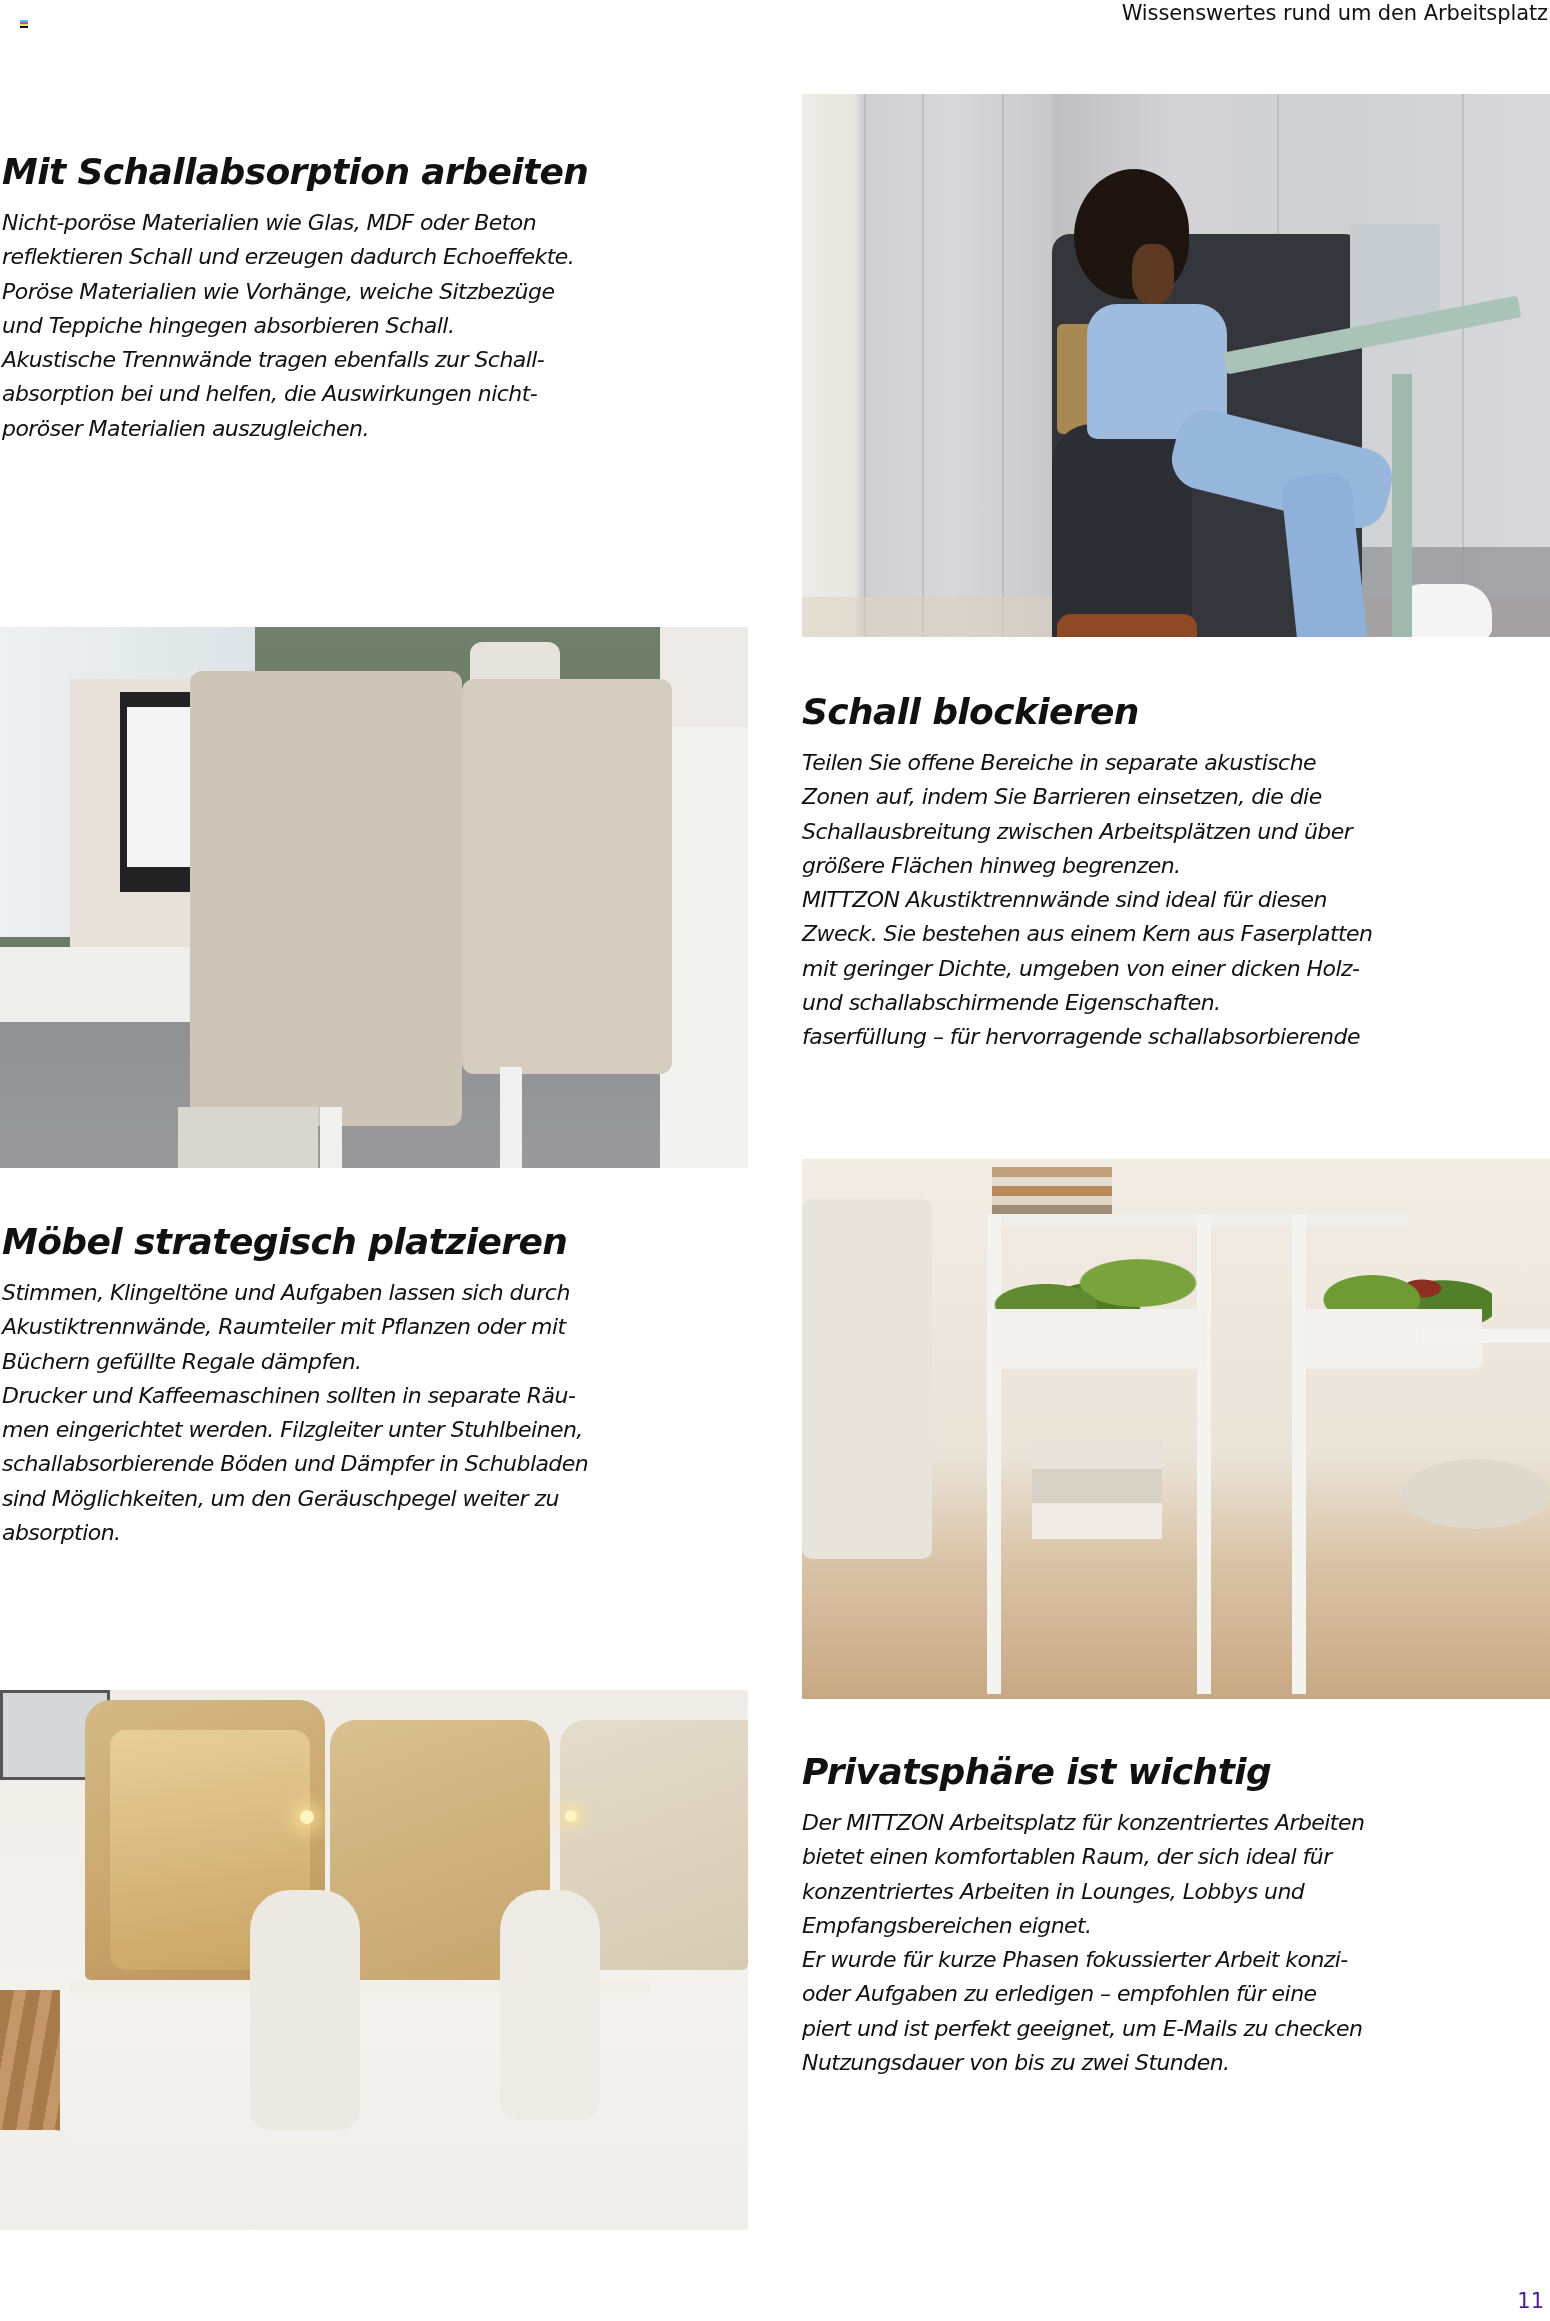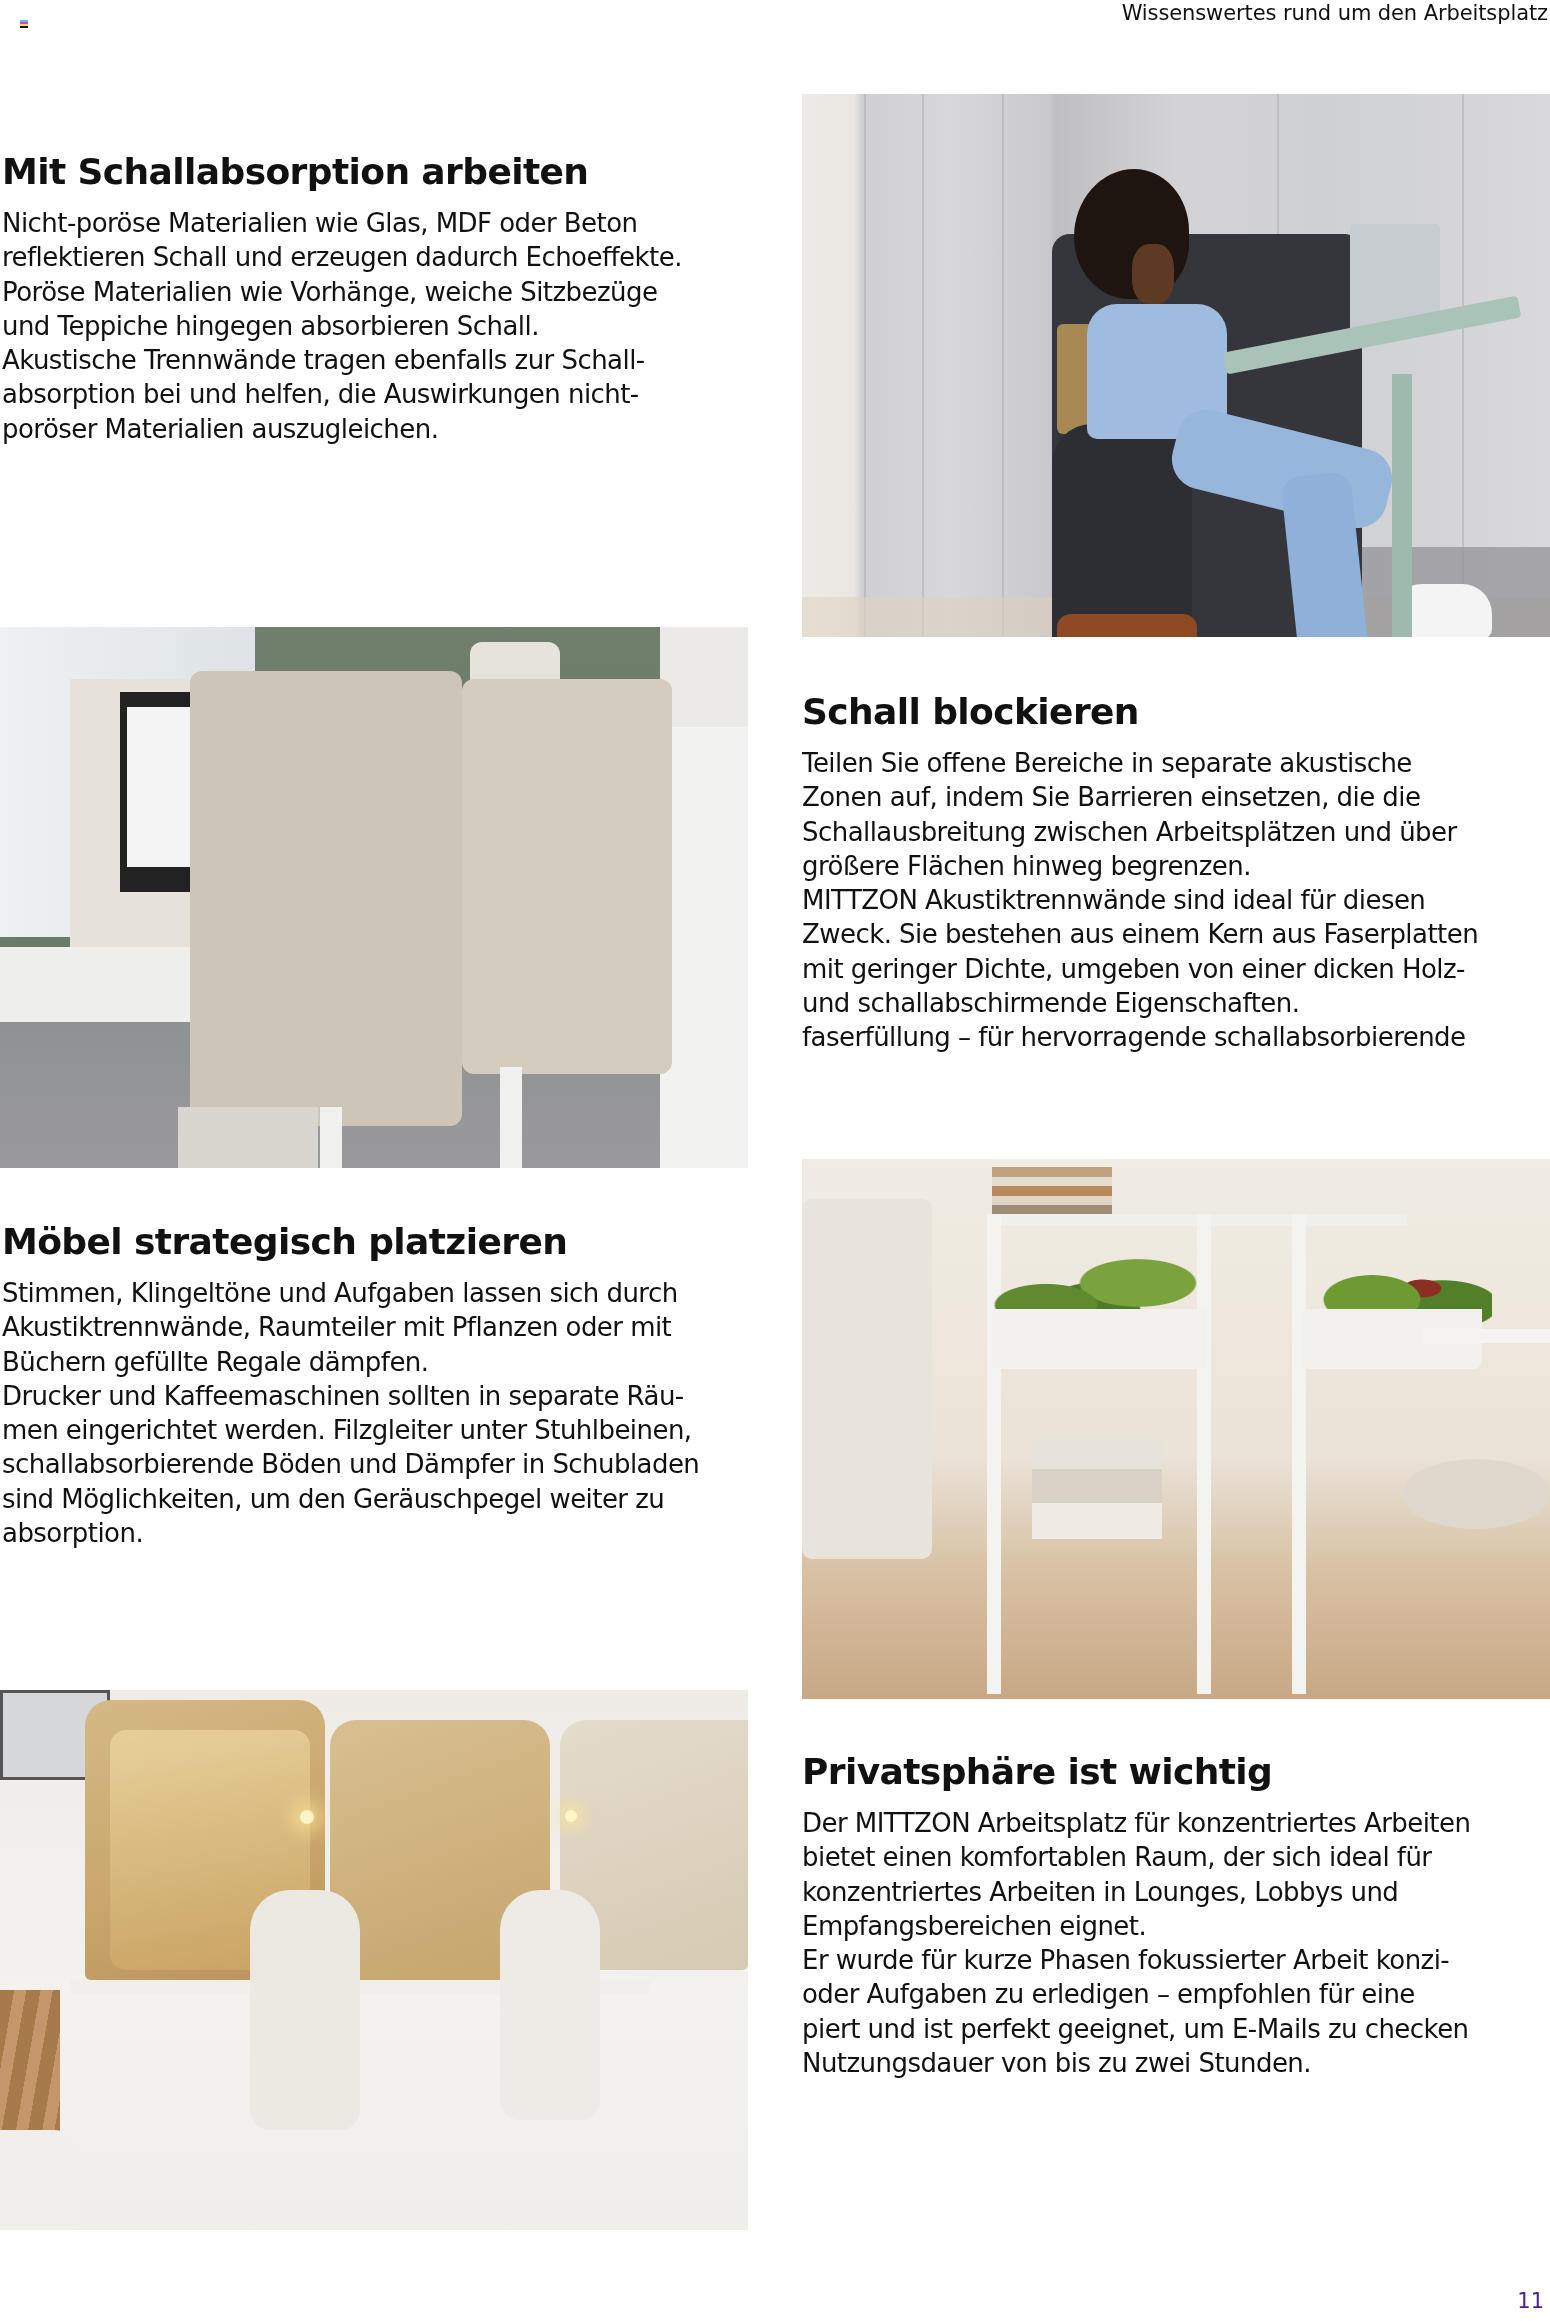--- a/index.html
+++ b/index.html
@@ -4,23 +4,23 @@
 <style>
   * { box-sizing: border-box; margin: 0; padding: 0; }
   html, body { width: 1550px; height: 2321px; background: #ffffff; overflow: hidden; }
   body { position: relative; font-family: "DejaVu Sans", "Liberation Sans", sans-serif; color: #111111; }
 
   .registration-mark { position: absolute; left: 20px; top: 20px; width: 8px; height: 8px; display: flex; flex-direction: column; }
   .registration-mark span { display: block; flex: 1; }
 
   .running-header { position: absolute; right: 2px; top: 0px; font-size: 21px; line-height: 26px; color: #111; letter-spacing: -0.1px; white-space: nowrap; }
 
-  .section-text { position: absolute; width: 760px; }
+  .section-text { position: absolute; width: 760px; font-style: italic; }
   .section-title { font-weight: bold; font-size: 36px; line-height: 44px; letter-spacing: -0.6px; color: #111; margin-bottom: 12px; white-space: nowrap; }
-  .section-body { font-size: 26px; line-height: 34.3px; letter-spacing: -0.55px; color: #111; }
+  .section-body { font-size: 22px; line-height: 34.3px; letter-spacing: -0.55px; color: #111; }
   .section-body .line { display: block; white-space: nowrap; }
 
   .photo { position: absolute; overflow: hidden; }
 
   
   .p1 { left: 802px; top: 94px; width: 748px; height: 543px; background: linear-gradient(90deg, #eeebe6 0%, #e9e6e1 7%, #cfcfd1 8%, #d8d8da 20%, #c9c9cb 33%, #bfbfc2 34%, #d3d3d5 50%, #cfd0d2 70%, #d9d9db 100%); }
   .p1 .wall-wave { position: absolute; top: 0; bottom: 0; width: 2px; background: rgba(170,170,175,0.5); }
   .p1 .chair { position: absolute; left: 250px; top: 140px; width: 310px; height: 460px; background: #35363b; border-radius: 18px 18px 4px 4px; }
   .p1 .chair-arm { position: absolute; left: 250px; top: 330px; width: 140px; height: 270px; background: #2d2e33; border-radius: 40px 40px 0 0; }
   .p1 .pillow { position: absolute; left: 255px; top: 230px; width: 40px; height: 110px; background: #a98953; border-radius: 6px; }

